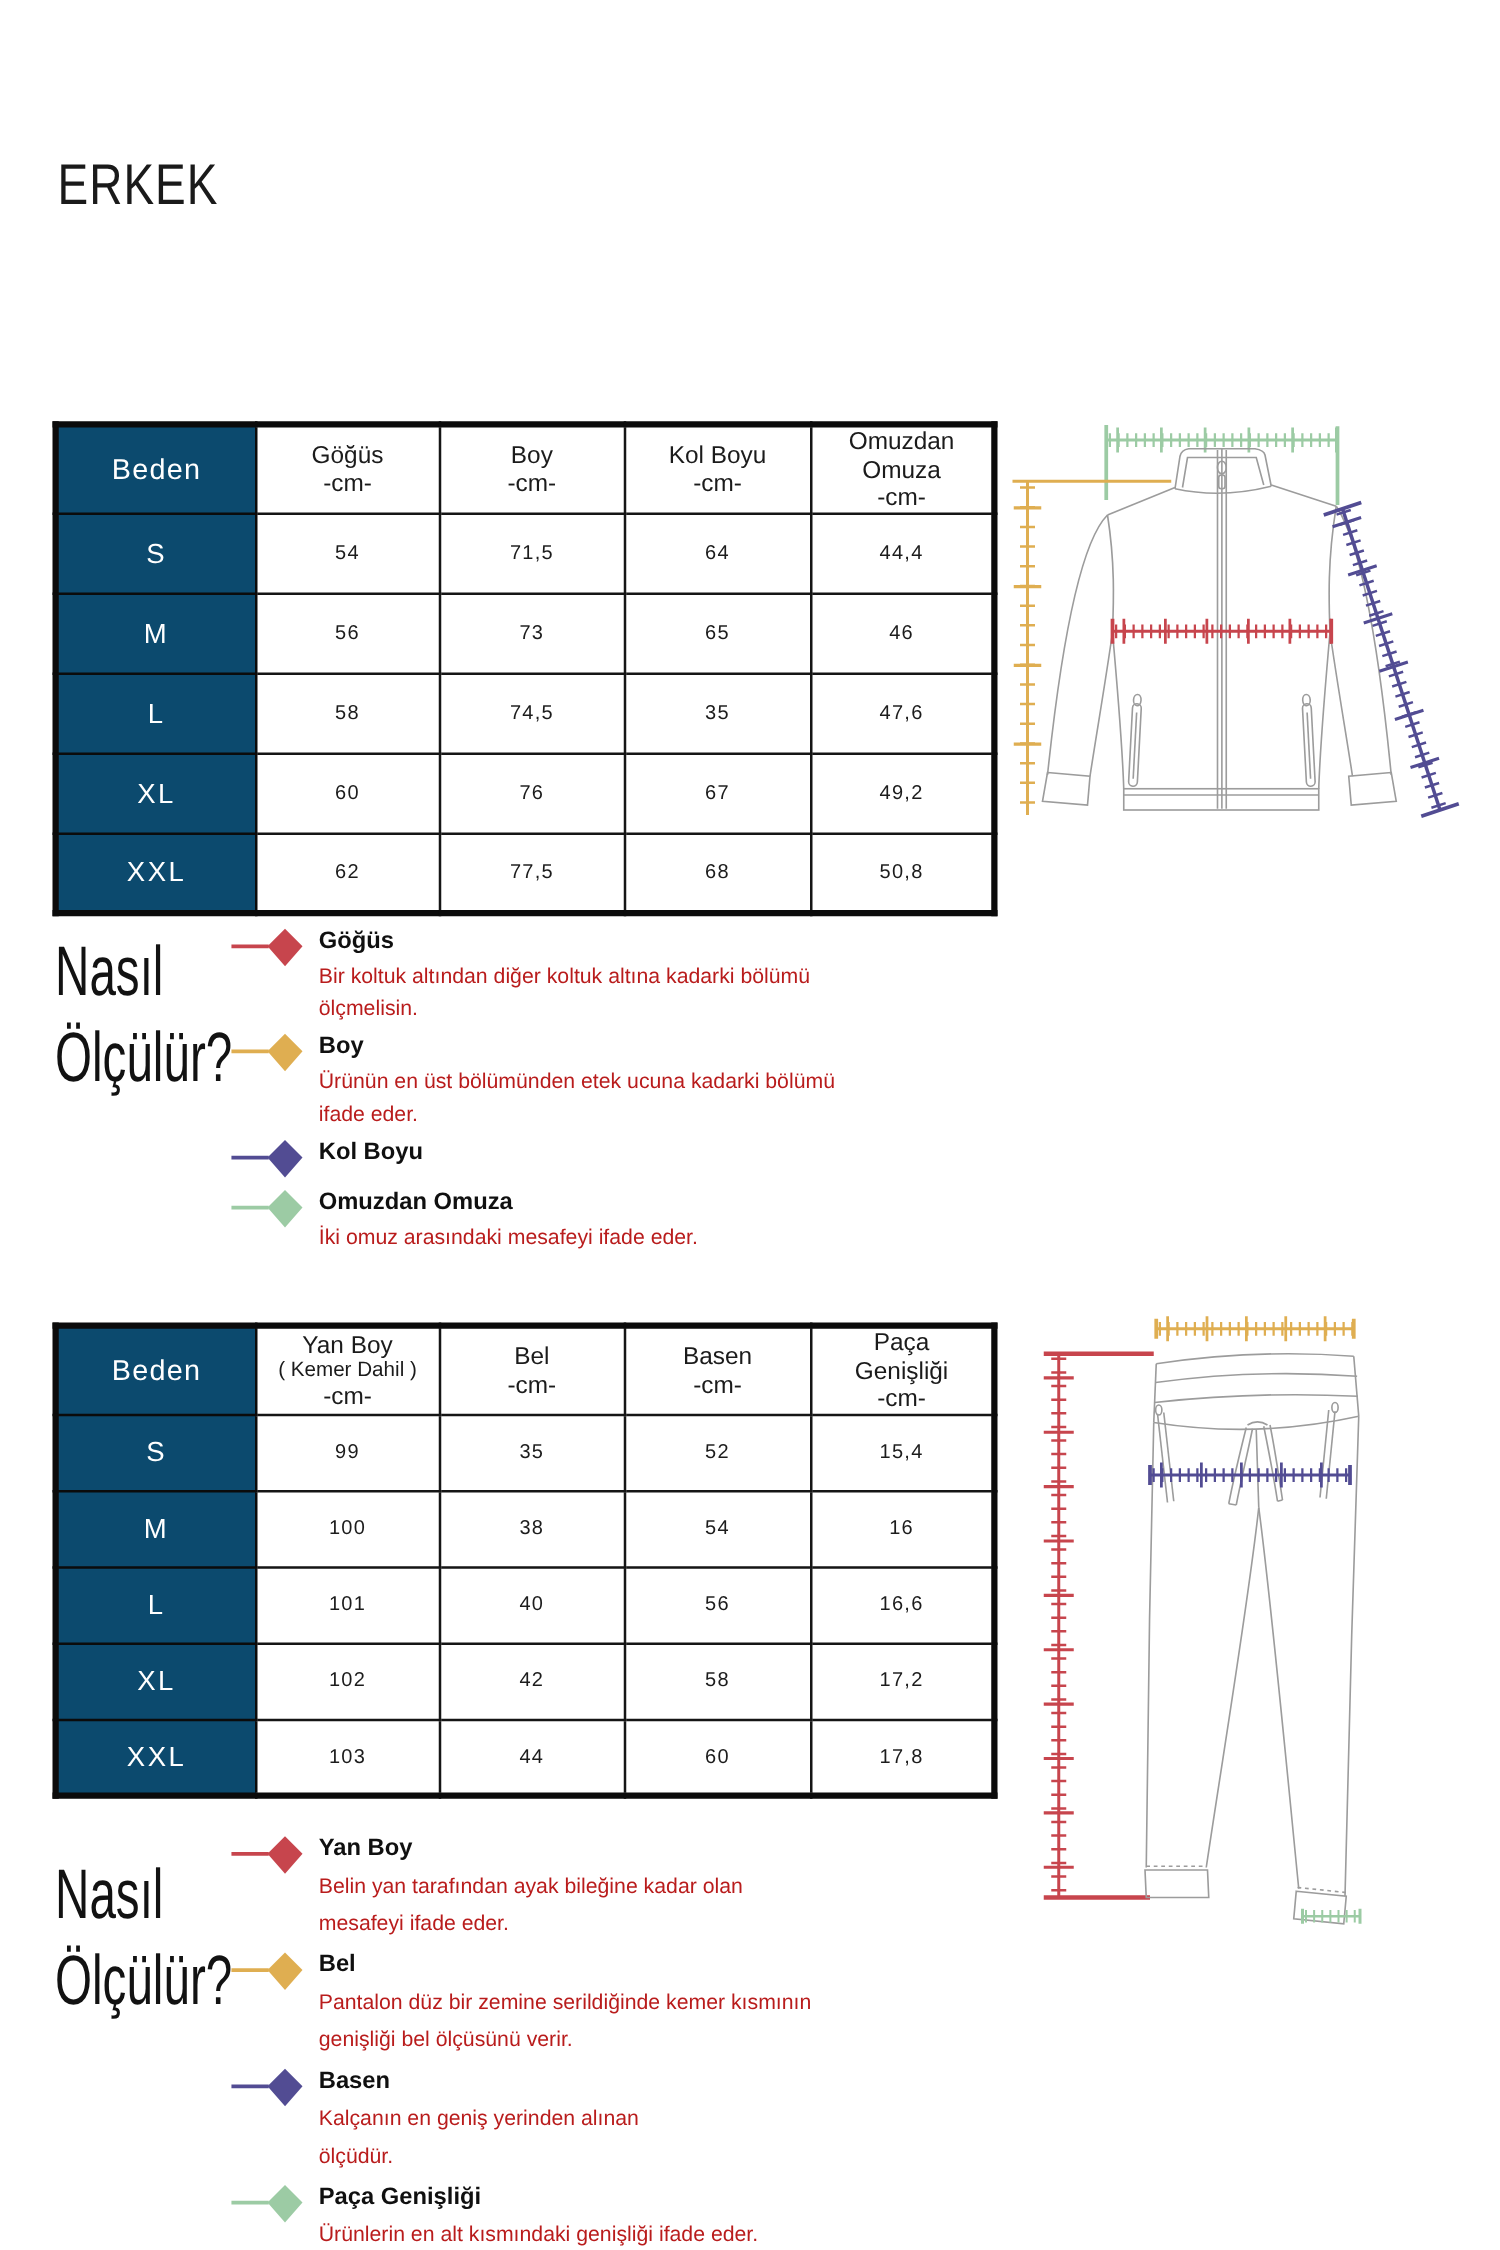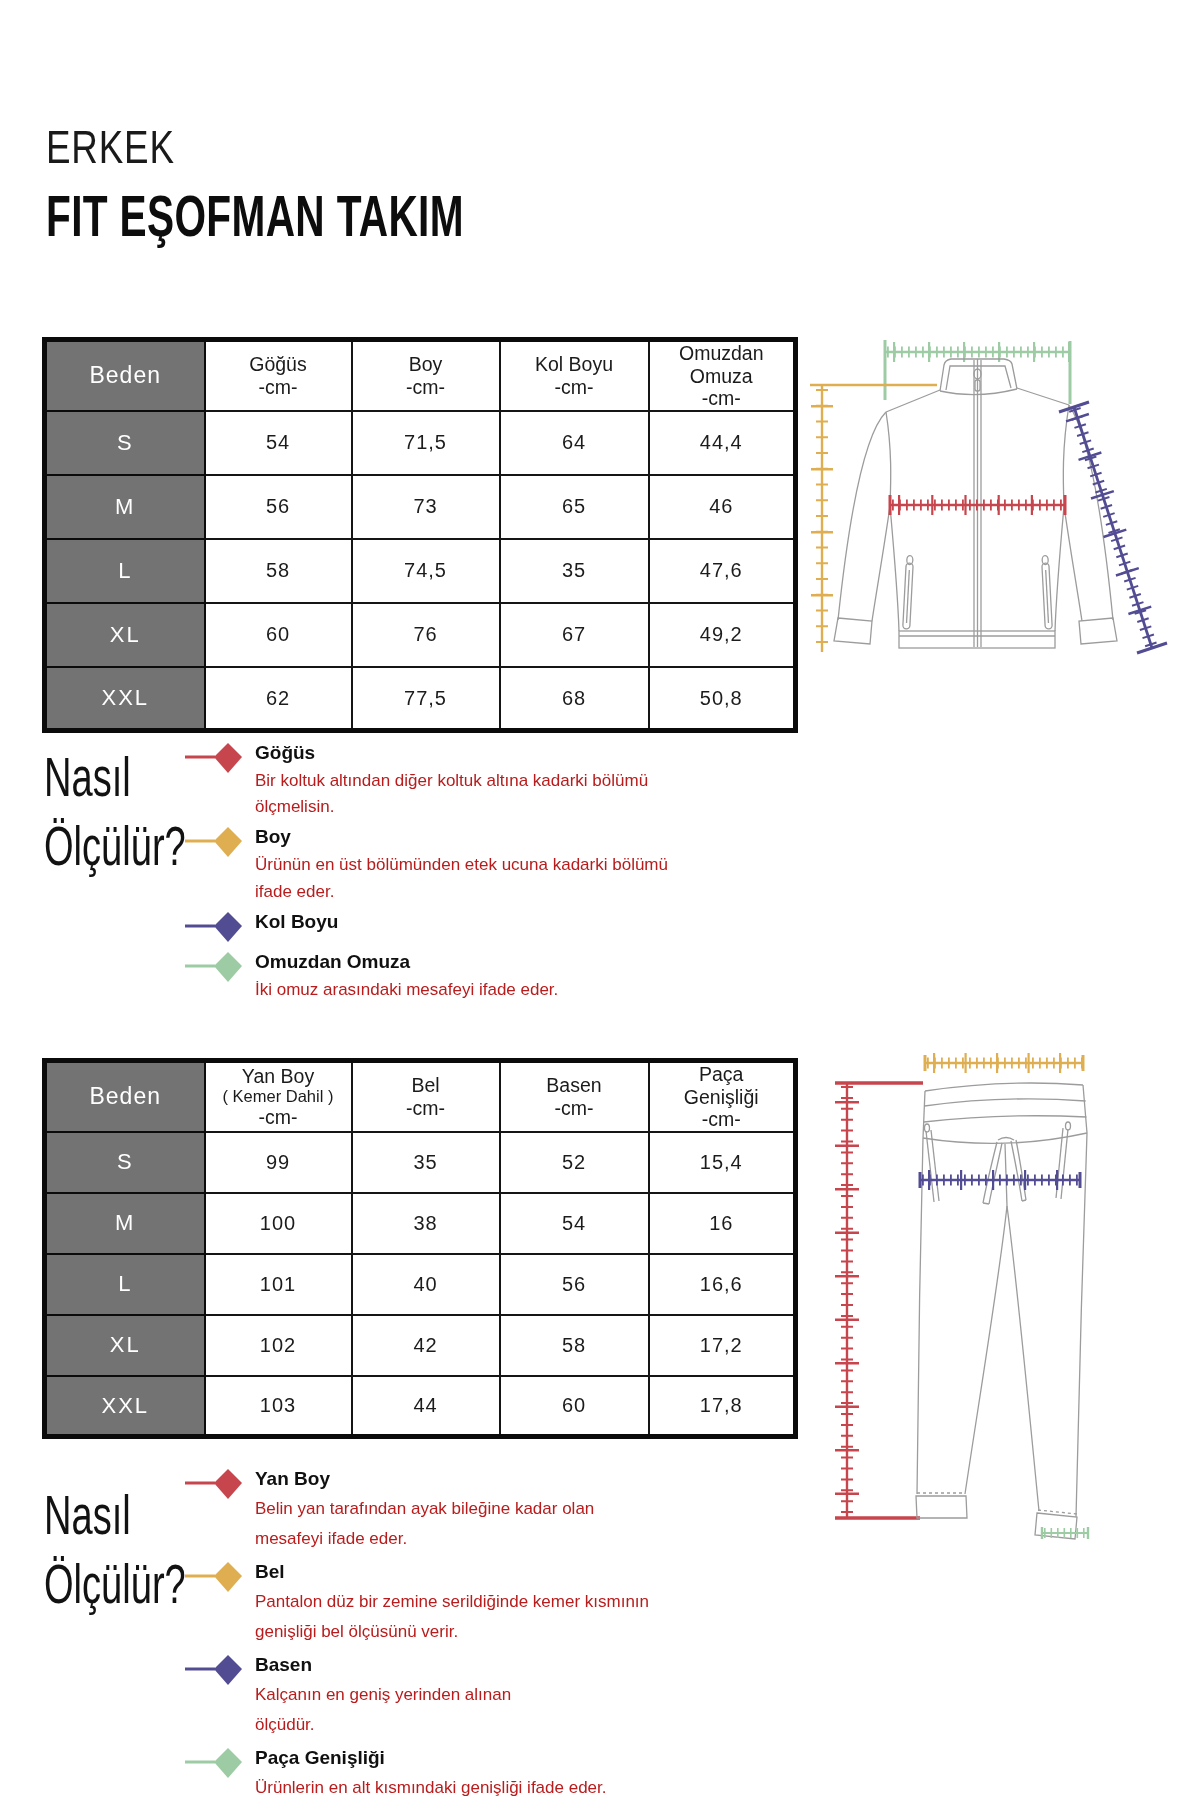--- a/index.html
+++ b/index.html
@@ -16,31 +16,31 @@
   .brand { position:absolute; left:864px; top:98px; width:292px; display:flex; flex-direction:column; align-items:center; }
   .brand-mark { display:block; }
   .brand-name { margin-top:6px; font-size:50px; font-weight:700; color:#131313; display:inline-block;
                 transform:scaleX(0.95); transform-origin:50% 0; white-space:nowrap; letter-spacing:2px; }
 
   
   .size-table { position:absolute; border-collapse:collapse; table-layout:fixed; width:751px;
                 border:5px solid #0b0b0b; background:#fff; }
   .size-table th, .size-table td { border:2.5px solid #151515; text-align:center; vertical-align:middle; }
   .size-table .corner-cell, .size-table .size-cell {
-      background:#737373; color:#ffffff; border-color:#0b0b0b; font-weight:400; }
+      background:#0c4a6e; color:#ffffff; border-color:#0b0b0b; font-weight:400; }
   .size-table .corner-cell { font-size:23px; letter-spacing:1px; }
   .size-table .size-cell   { font-size:22px; letter-spacing:2px; }
   .size-table thead tr { height:68px; }
   #table-top tbody tr { height:64px; }
   #table-bottom thead tr { height:71px; }
   #table-bottom tbody tr { height:61px; }
   .col-head { font-weight:400; color:#1b1b1b; }
   .col-line { display:block; font-size:19.5px; line-height:1.16; max-width:122px; margin:0 auto; }
   .col-note { display:block; font-size:16.5px; line-height:1.15; max-width:140px; margin:0 auto; }
-  .val-cell { font-size:20px; color:#1c1c1c; letter-spacing:1px; }
+  .val-cell { font-size:16px; color:#1c1c1c; letter-spacing:1px; }
 
   
   .measure-title { position:absolute; left:44px; width:220px; font-size:56px; font-weight:400; color:#121212;
                    line-height:1.24; transform:scaleX(0.68); transform-origin:0 0; white-space:nowrap; }
   .legend { position:absolute; left:185px; width:545px; display:flex; flex-direction:column; gap:6px; }
   .legend-item { display:flex; align-items:flex-start; gap:12px; }
   .legend-marker { flex:0 0 58px; margin-top:0px; }
   .legend-title { font-size:19px; font-weight:700; color:#101010; line-height:1.2; margin-bottom:3px; }
   .legend-desc  { font-size:17px; color:#b91c1c; line-height:1.55; white-space:pre-line; }
   .legend--loose .legend-desc { line-height:1.8; }
@@ -51,21 +51,20 @@
   .ruler-base  { fill:none; stroke-width:2.4; }
   .ruler-cap   { stroke-width:3; }
 </style>
 </head>
 <body>
 
 <div class="page">
 
   <div class="hdr-left">
     <span class="hdr-sub">ERKEK</span>
-    <span class="hdr-main"><span>FIT EŞOFMAN TAKIM</span></span>
   </div>
 
 
   <table class="size-table" id="table-top" style="left:42px; top:337px;">
     <colgroup>
         <col style="width:160px">
         <col style="width:147px">
         <col style="width:148px">
         <col style="width:149px">
         <col style="width:147px">

